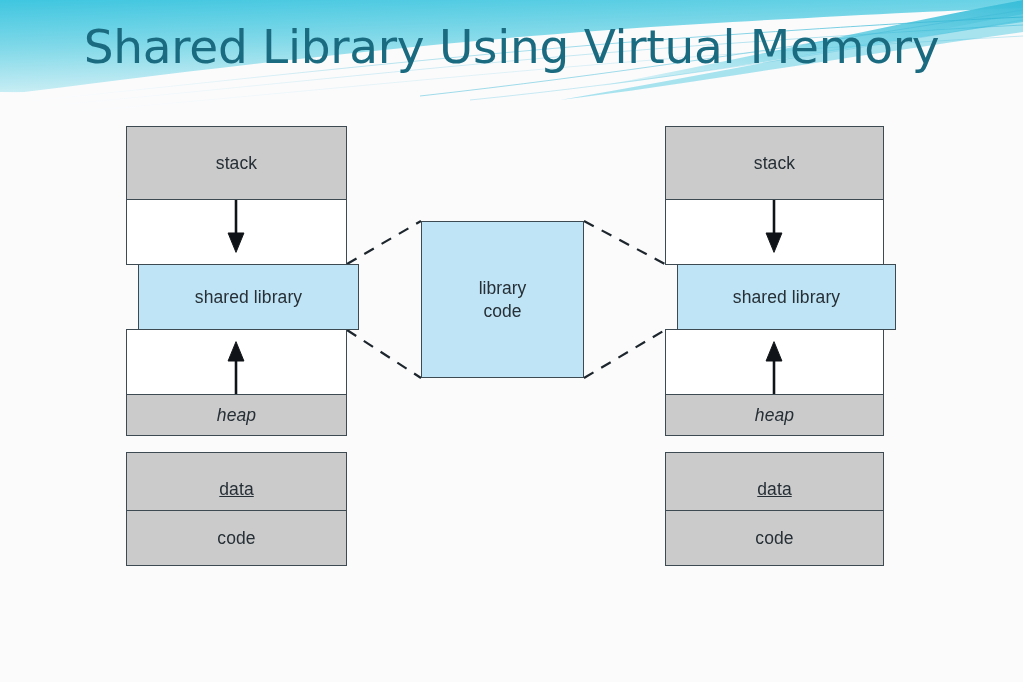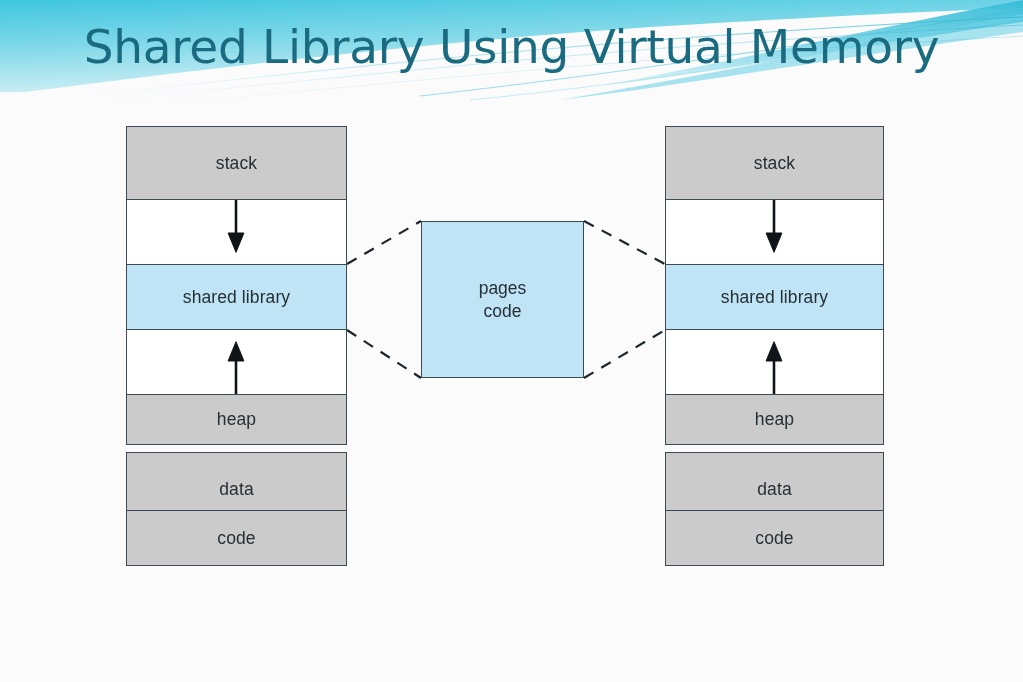--- a/index.html
+++ b/index.html
@@ -76,30 +76,30 @@
     border: 1.6px solid #3d4a52;
     display: flex;
     align-items: center;
     justify-content: center;
     font-family: "Liberation Sans", sans-serif;
     font-size: 17.5px;
     color: #262f36;
     letter-spacing: 0.1px;
   }
   .seg.gray  { background: #cbcbcb; }
-  .seg.blue  { background: #bfe4f6; }
+  .seg.blue  { background: #bfe4f6; margin-left: 12px; }
   .seg.white { background: #ffffff; }
 
   
   .seg-stack  { top: 0px;   height: 74px; }
   .seg-gap1   { top: 73px;  height: 66px; }
   .seg-shlib  { top: 138px; height: 66px; }
   .seg-gap2   { top: 203px; height: 66px; }
-  .seg-heap   { top: 268px; height: 51px; }
-  .seg-data   { top: 326px; height: 75px; }
+  .seg-heap   { top: 268px; height: 42px; font-style: italic; }
+  .seg-data   { top: 326px; height: 75px; text-decoration: underline; }
   .seg-code   { top: 384px; height: 56px; }
 
   
   .arrow-svg {
     position: absolute;
     left: 0; top: 0;
     width: 100%; height: 100%;
     pointer-events: none;
   }
 
@@ -224,21 +224,21 @@
       <div class="seg gray seg-data">
         <span>data</span>
       </div>
 
       <div class="seg gray seg-code">
         <span>code</span>
       </div>
     </div>
 
     <div id="shared-pages-box">
-      <span>pages</span>
+      <span>library</span>
       <span>code</span>
     </div>
 
     <div class="memmap" id="memmap-right">
 
       <div class="seg gray seg-stack">
         <span>stack</span>
       </div>
 
       <div class="seg white seg-gap1">

